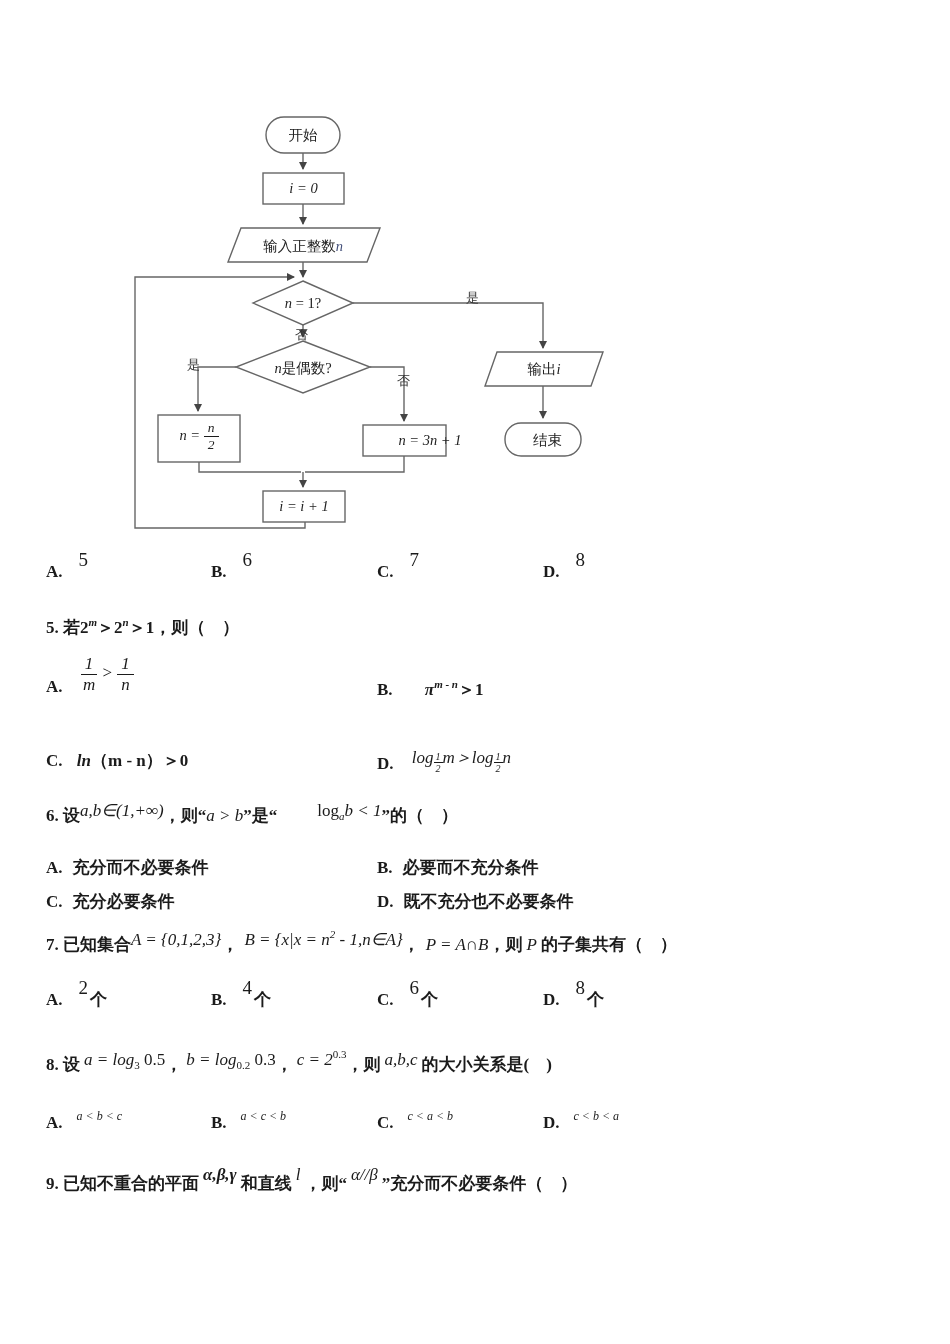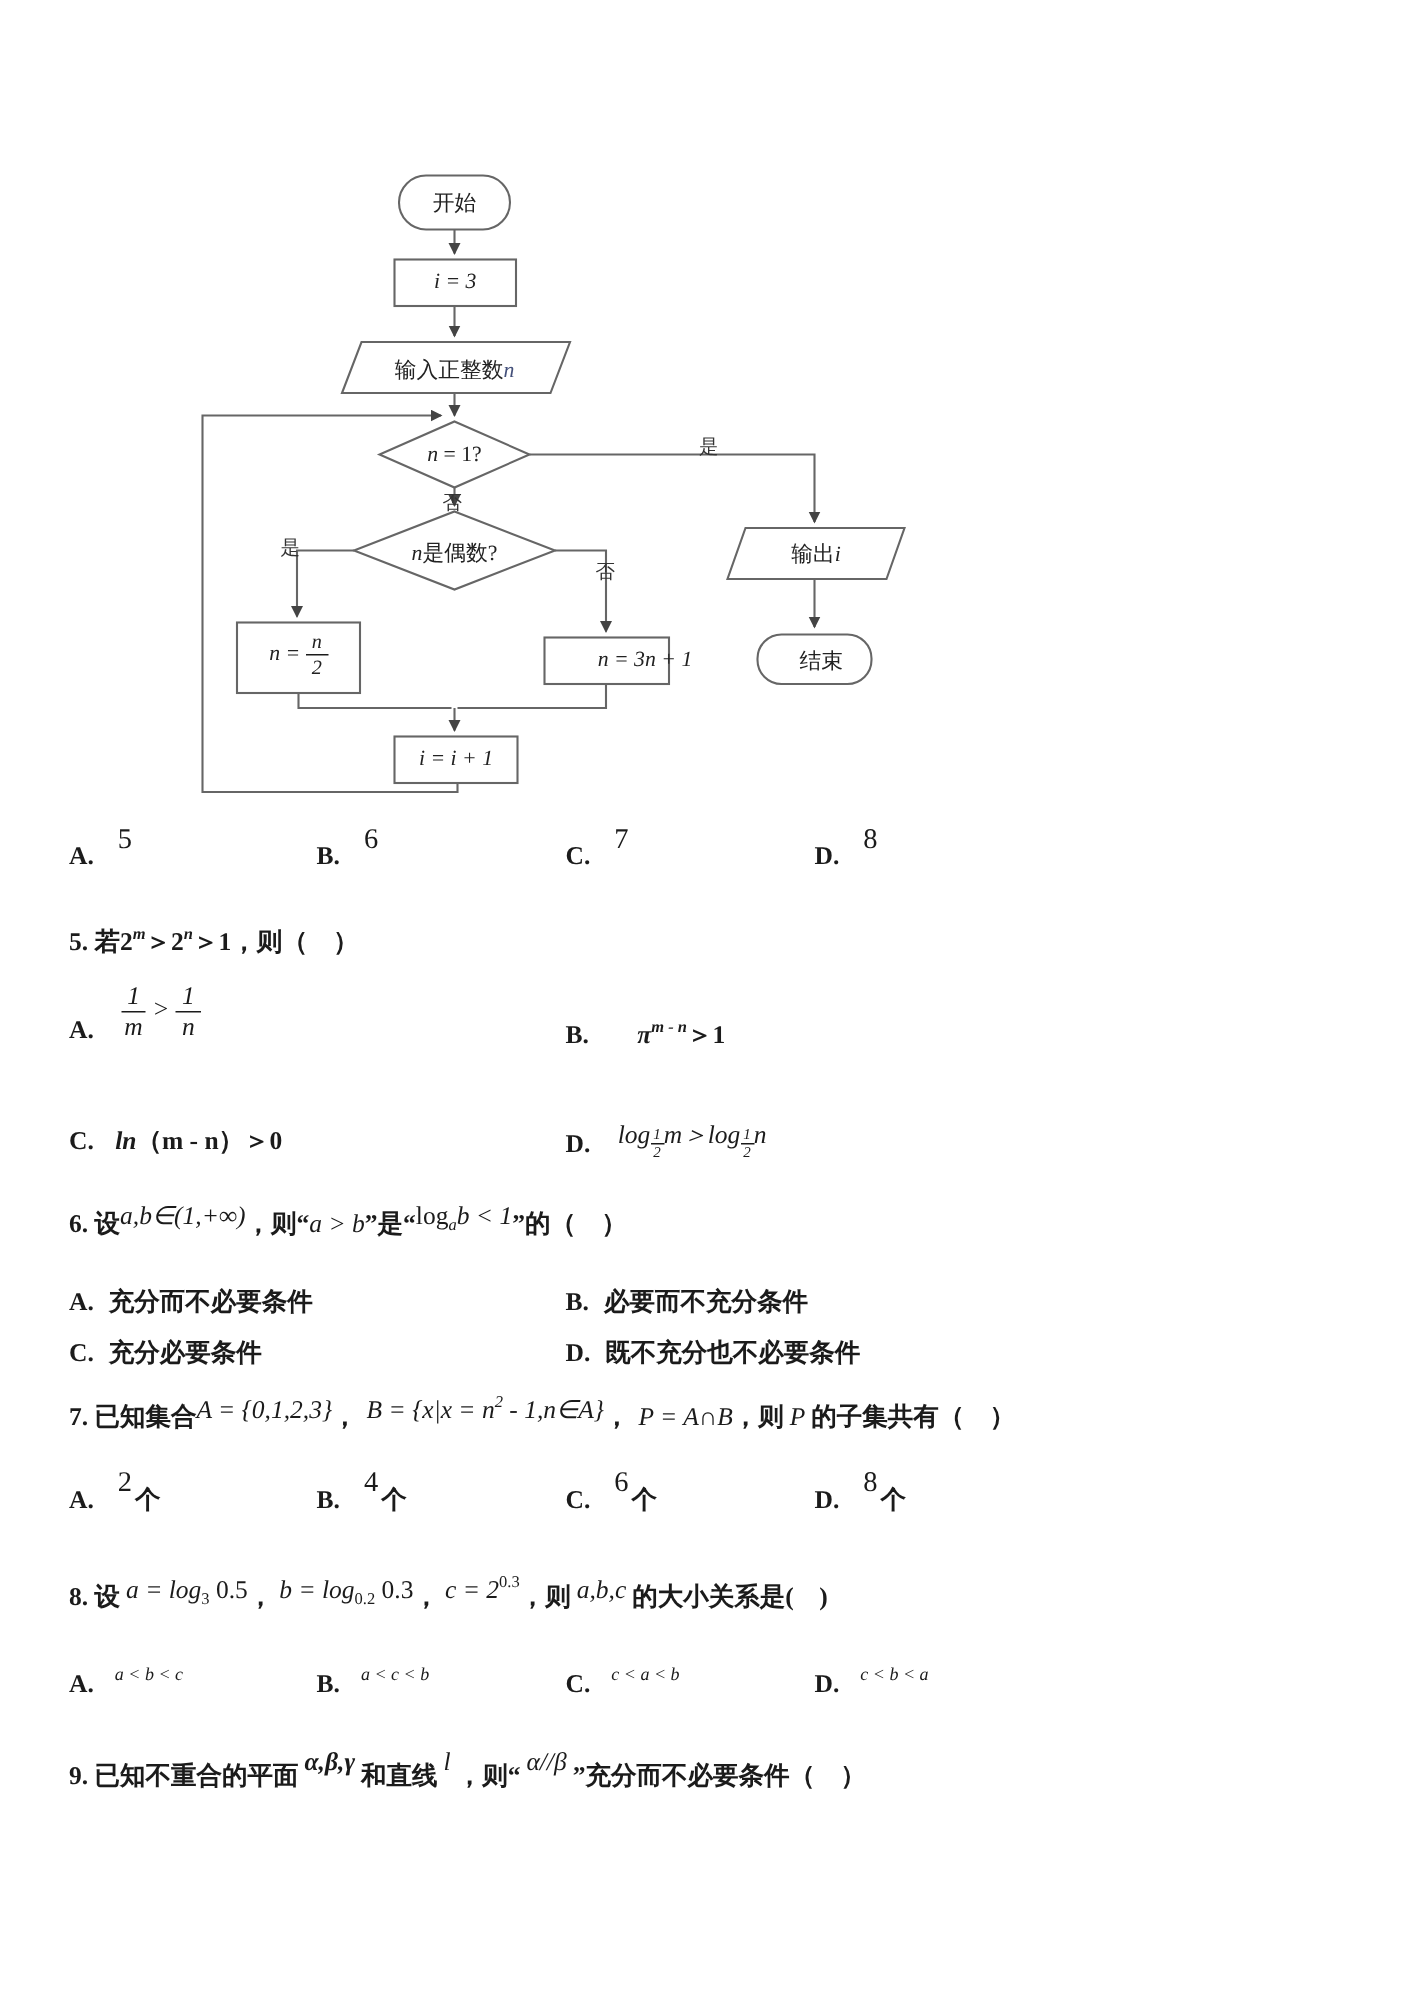--- a/index.html
+++ b/index.html
@@ -72,21 +72,21 @@
       <path d="M322,367 H356 V421" marker-end="url(#arr)"></path>
       <path d="M151,462 V472 H253"></path>
       <path d="M356,456 V472 H257"></path>
       <path d="M255,472 V487" marker-end="url(#arr)"></path>
       <path d="M257,522 V528 H87 V277 H246" marker-end="url(#arr)"></path>
       <path d="M495,386 V418" marker-end="url(#arr)"></path>
     </g>
   </svg>
 
   <div class="fnode" style="left:218px;top:126px;width:74px;"><span>开始</span></div>
-  <div class="fnode mi" style="left:215px;top:180px;width:81px;"><span>i = 3</span></div>
+  <div class="fnode mi" style="left:215px;top:180px;width:81px;"><span>i = 0</span></div>
   <div class="fnode" style="left:180px;top:237px;width:150px;"><span>输入正整数</span><span class="mi" style="color:#44507a;">n</span></div>
   <div class="fnode" style="left:205px;top:295px;width:100px;"><span class="mi">n</span><span> = 1?</span></div>
   <div class="fnode" style="left:188px;top:359px;width:134px;"><span class="mi">n</span><span>是偶数?</span></div>
   <div class="fnode mi" style="left:110px;top:421px;width:82px;">
     <span>n =</span>
     <span class="frac" style="font-size:13.5px;"><span class="num">n</span><span class="den">2</span></span>
   </div>
   <div class="fnode mi" style="left:315px;top:432px;width:102px;padding-left:16px;"><span>n = 3n + 1</span></div>
   <div class="fnode mi" style="left:215px;top:498px;width:82px;"><span>i = i + 1</span></div>
   <div class="fnode" style="left:437px;top:360px;width:118px;"><span>输出</span><span class="mi">i</span></div>
@@ -125,21 +125,21 @@
   <span style="margin-left:10px;"><span class="mib">ln</span><span>（m - n）＞0</span></span>
 </div>
 <div class="line" style="left:377px;top:749px;">
   <span class="b">D.</span>
   <span class="mi" style="margin-left:14px;position:relative;top:-6px;">
     <span>log</span><span class="frac small"><span class="num">1</span><span class="den">2</span></span><span>m</span><span>＞</span><span>log</span><span class="frac small"><span class="num">1</span><span class="den">2</span></span><span>n</span>
   </span>
 </div>
 
 <div class="line b" style="left:46px;top:804px;">
-  <span>6. 设</span><span class="mi raise" style="font-weight:normal;">a,b∈(1,+∞)</span><span>，则“</span><span class="mi" style="font-weight:normal;">a &gt; b</span><span>”是“</span><span class="raise" style="font-weight:normal;"><span>log</span><span class="sub mi">a</span><span class="mi">b &lt; 1</span></span><span>”的（　）</span>
+  <span>6. 设</span><span class="mi raise" style="font-weight:normal;">a,b∈(1,+∞)</span><span>，则“</span><span class="mi" style="font-weight:normal;">a &gt; b</span><span>”是“</span><span class="raise" style="font-weight:normal;margin-left:40px;"><span>log</span><span class="sub mi">a</span><span class="mi">b &lt; 1</span></span><span>”的（　）</span>
 </div>
 <div class="opttext" style="left:46px;top:856px;"><span class="lbl">A.</span><span>充分而不必要条件</span></div>
 <div class="opttext" style="left:377px;top:856px;"><span class="lbl">B.</span><span>必要而不充分条件</span></div>
 <div class="opttext" style="left:46px;top:890px;"><span class="lbl">C.</span><span>充分必要条件</span></div>
 <div class="opttext" style="left:377px;top:890px;"><span class="lbl">D.</span><span>既不充分也不必要条件</span></div>
 
 <div class="line b" style="left:46px;top:933px;">
   <span>7. 已知集合</span><span class="mi raise" style="font-weight:normal;">A = {0,1,2,3}</span><span>，</span><span class="mi raise" style="font-weight:normal;margin-left:6px;"><span>B = {x|x = n</span><span class="sup">2</span><span> - 1,n∈A}</span></span><span>，</span><span class="mi" style="font-weight:normal;margin-left:6px;">P = A∩B</span><span>，则</span><span class="mi" style="font-weight:normal;margin:0 4px;">P</span><span>的子集共有（　）</span>
 </div>
 <div class="optcell" style="left:46px;top:988px;text-align:right;"><span class="lbl">A.</span><span class="val">2</span><span class="unit">个</span></div>

